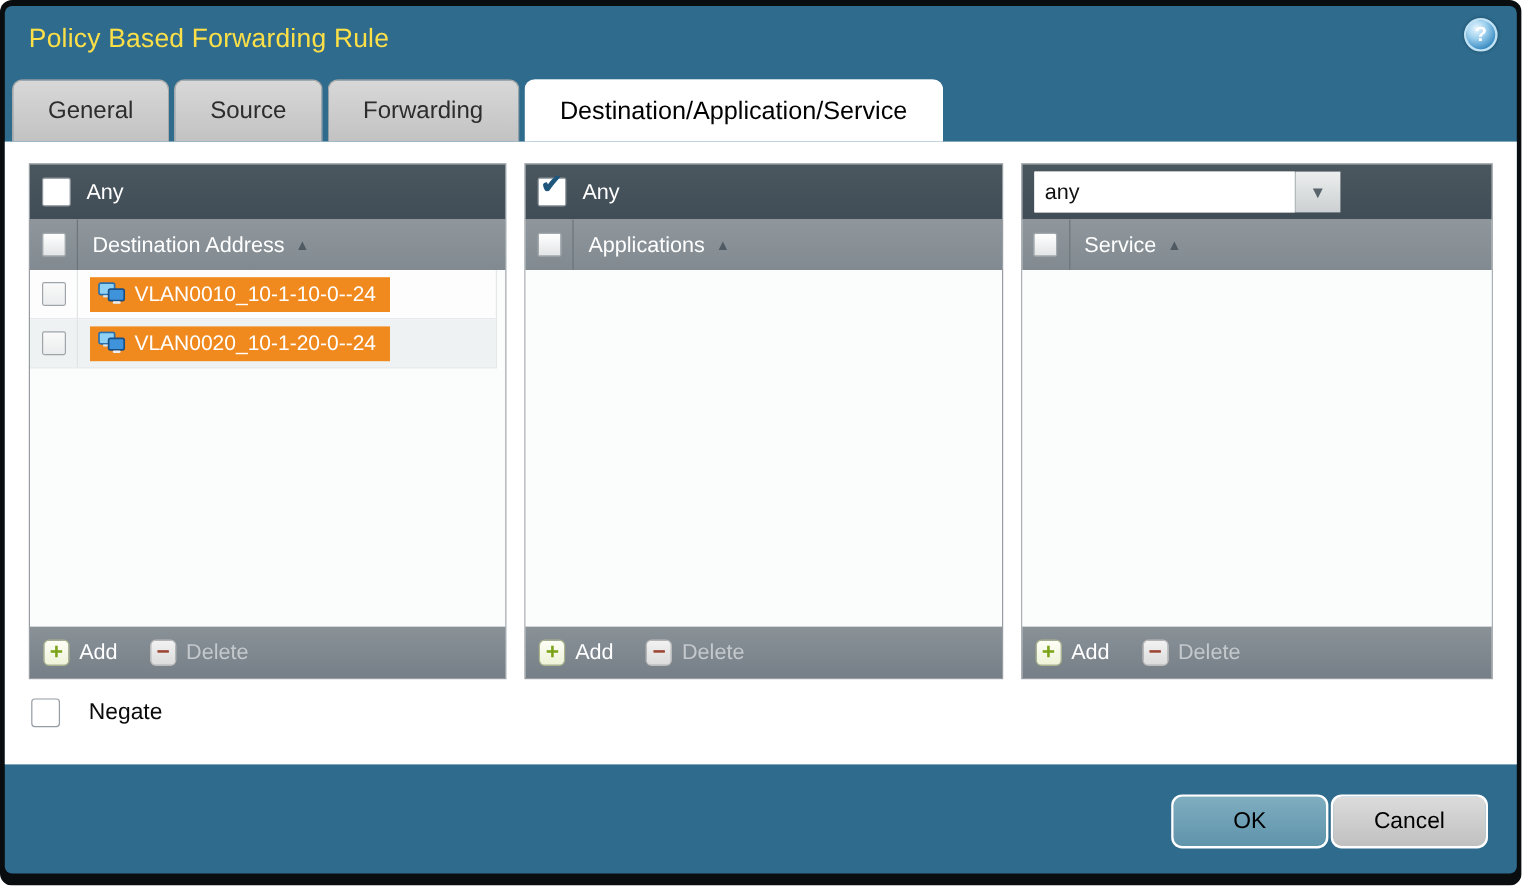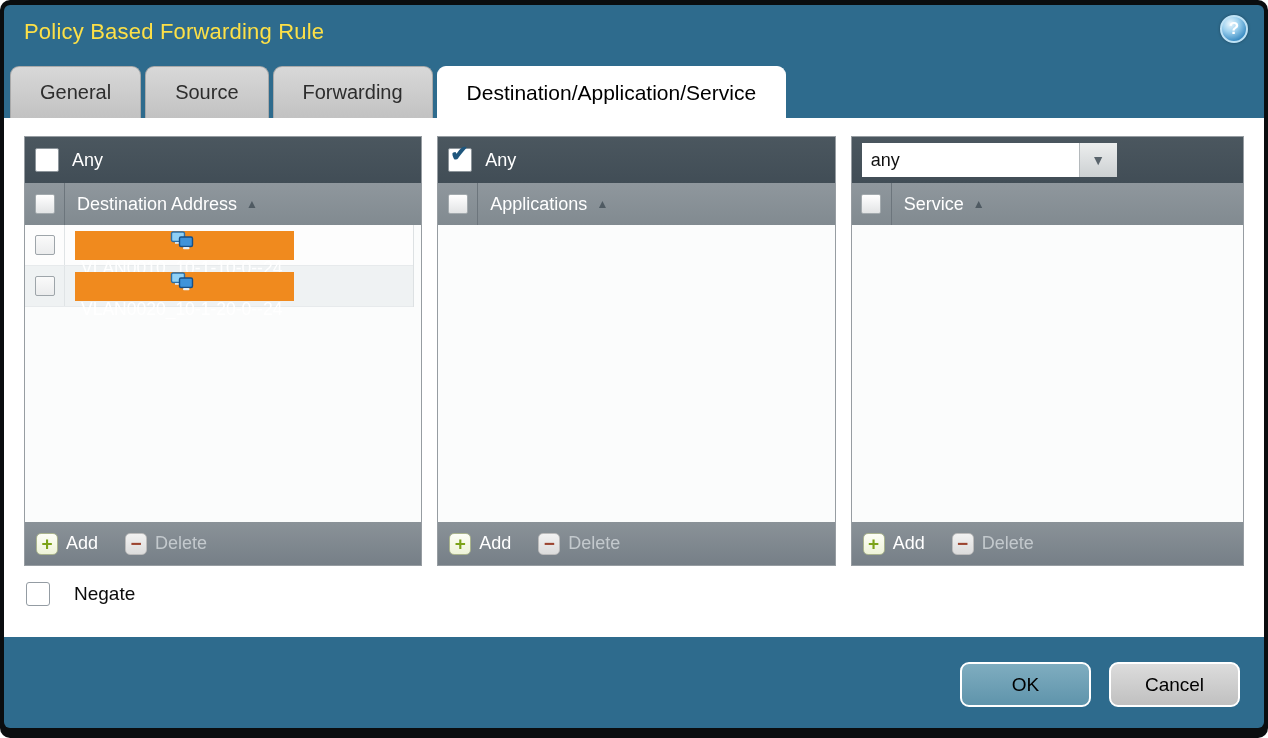--- a/index.html
+++ b/index.html
@@ -101,21 +101,21 @@
   .row:nth-child(odd) { background:#fdfdfd; }
   .row:nth-child(even) { background:#eff2f3; }
   .row .cbcell {
     width:40px; flex:0 0 40px; display:flex; align-items:center; justify-content:center;
     align-self:stretch; border-right:1px solid #e0e4e6;
   }
   .cb.rowcb { width:20px; height:20px; background:linear-gradient(#fafafa,#ebeced); border:1px solid #9ea5aa; }
   .tag {
     margin-left:10px; background:#f08a1e; color:#fff; height:29px;
     display:flex; align-items:center; gap:7px; padding:0 12px 0 6px;
-    font-size:17.5px; white-space:nowrap;flex-direction:column;
+    font-size:17.5px; white-space:nowrap;
   }
   .netico { width:24px; height:20px; flex:0 0 auto; }
   
   .panelfooter {
     height:43px; flex:0 0 43px; background:linear-gradient(#8a9298,#767f87);
     display:flex; align-items:center; padding-left:11px; gap:27px;
   }
   .toolbtn { display:flex; align-items:center; gap:8px; cursor:pointer; }
   .iconbox {
     width:22px; height:22px; border-radius:5px; display:flex; align-items:center;
@@ -129,21 +129,21 @@
   }
   .toolbtn .tlabel { color:#fff; font-size:18px; }
   .toolbtn.disabled .tlabel { color:#c3c9cd; }
   
   .negate-row {
     position:absolute; left:22px; top:464px; display:flex; align-items:center; gap:24px;
   }
   .cb.negate { width:24px; height:24px; border:1px solid #949ca3; border-radius:3px; }
   .negate-label { font-size:19px; color:#0b0b0b; }
   
-  .btn-row { position:absolute; right:24px; top:657px; display:flex; gap:18px; z-index:2; }
+  .btn-row { position:absolute; right:24px; top:657px; display:flex; gap:2px; z-index:2; }
   .dlgbtn {
     width:131px; height:45px; border:2px solid #fff; border-radius:9px;
     font-size:19px; color:#000; display:flex; align-items:center; justify-content:center;
     cursor:pointer; font-family:"Liberation Sans", sans-serif;
   }
   .dlgbtn.ok { background:linear-gradient(#7fadc0,#5f94ab); }
   .dlgbtn.cancel { background:linear-gradient(#dcdcdc,#c0c0c0); }
 </style>
 </head>
 <body>

